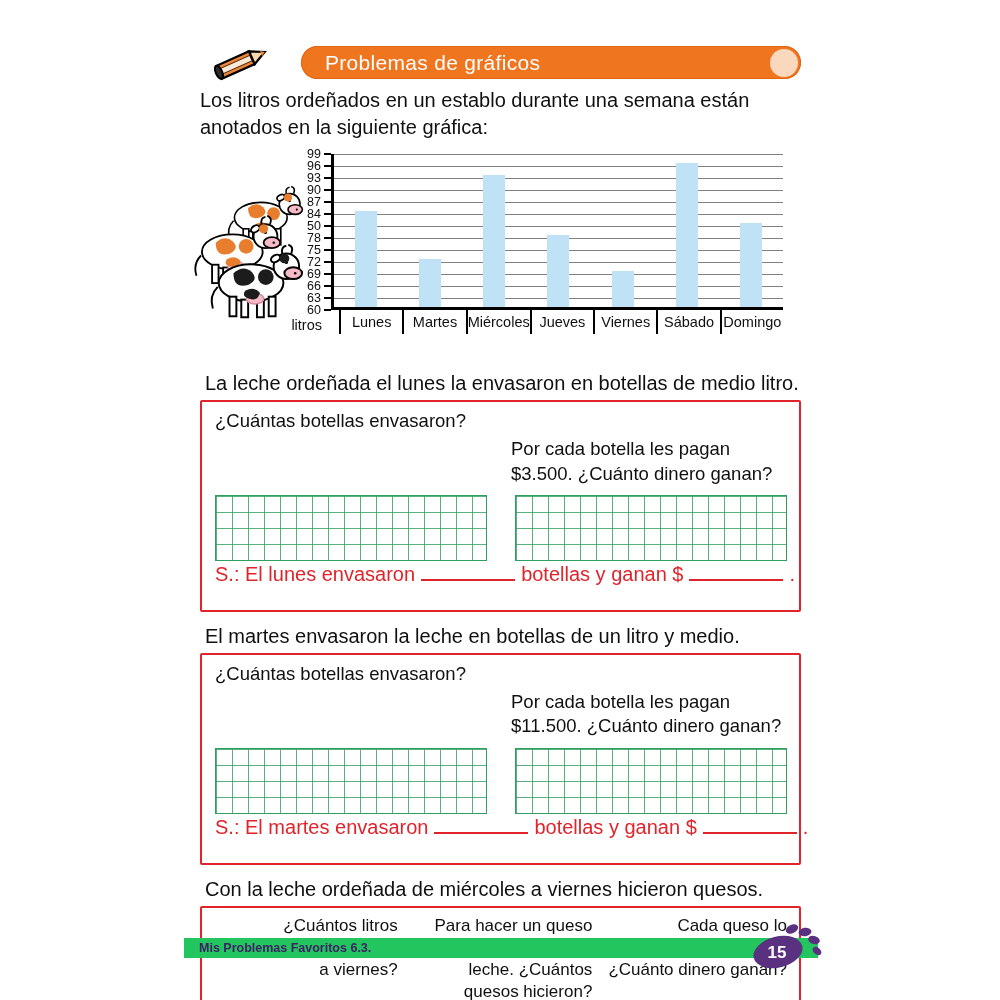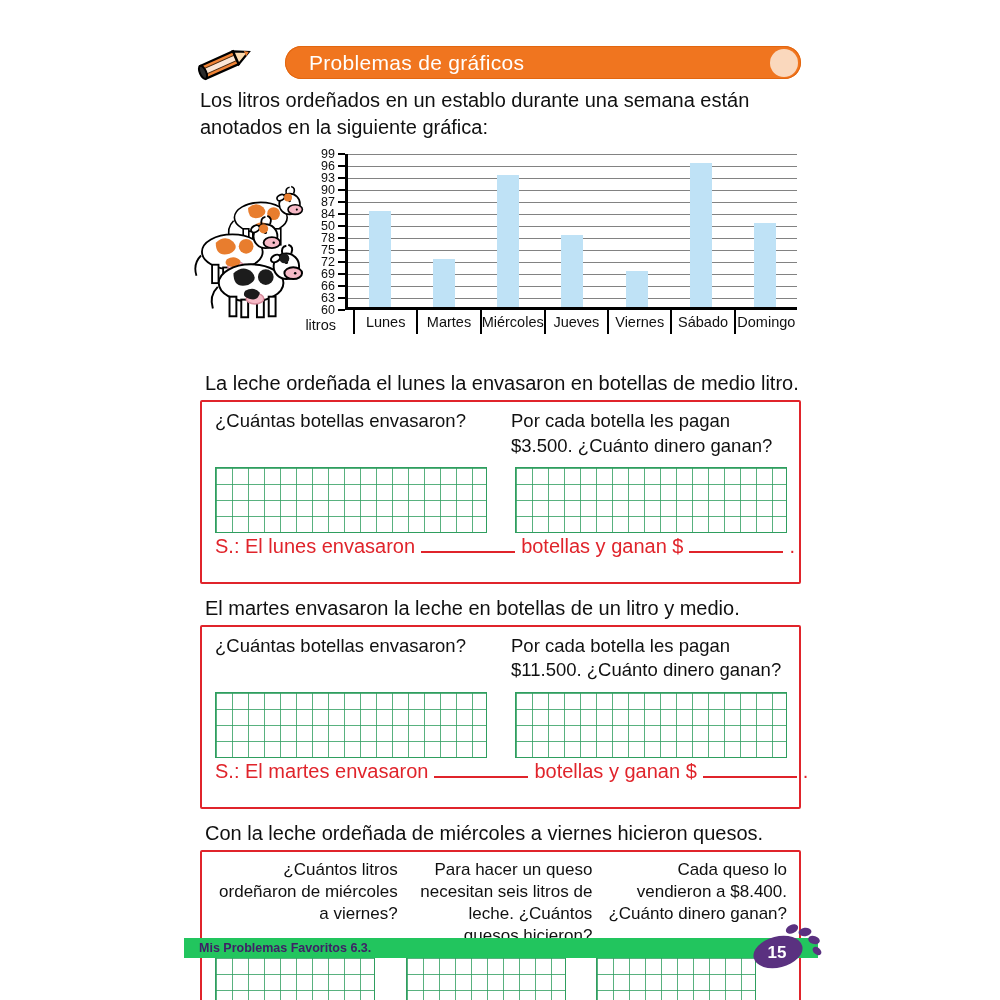--- a/index.html
+++ b/index.html
@@ -1,53 +1,53 @@
 <!DOCTYPE html>
 <html><head>
 <meta charset="utf-8">
 <style>
   * { box-sizing: border-box; margin: 0; padding: 0; }
   html,body { width:1000px; height:1000px; background:#fff; font-family:"Liberation Sans", sans-serif; color:#101010; }
   .page { position:relative; width:1000px; height:1000px; overflow:hidden; background:#fff; }
   .content { position:absolute; left:200px; top:46px; width:601px; }
 
   
-  .header-wrap { position:relative; margin-left:46px;padding-left:39px; }
+  .header-wrap { position:relative; margin-left:62px;padding-left:39px; }
   .header-bar { position:relative; height:33px; background:#f0751f; border-radius:17px; display:flex; align-items:center; box-shadow:0 0 0 1px #e2660f inset; }
   .header-title { color:#fff; font-size:21px; letter-spacing:.3px; padding-left:24px; }
   .header-dot { position:absolute; right:3px; top:2.5px; width:28px; height:28px; border-radius:50%; background:#fad8bd; }
   .pencil { position:absolute; left:-54px; top:-9px; }
 
   
   .intro { margin-top:8px; font-size:20px; line-height:1.33; }
 
   
   .chart-section { position:relative; margin-top:14px; height:205px; }
   .cows { position:absolute; left:-6px; top:30px; }
-  .chart { position:absolute; left:103px; top:0; display:flex; }
+  .chart { position:absolute; left:89px; top:0; display:flex; }
   .y-col { position:relative; width:42px; height:181px; }
   .yticks { position:absolute; top:-6px; right:0; }
   .ytick { height:12px; display:flex; align-items:center; justify-content:flex-end; font-size:12.5px; }
   .ytick .dash { width:7px; height:2px; background:#000; margin-left:3px; }
   .y-unit { position:absolute; bottom:2px; right:9px; font-size:14.5px; }
   .plot-col { width:452px; }
   .plot { height:156px; border-left:3px solid #000; border-bottom:3px solid #000;
           background-image:linear-gradient(to bottom, #828282 1px, transparent 1px);
           background-size:100% 12px; display:flex; align-items:flex-end; }
   .slot { flex:1; display:flex; justify-content:center; align-items:flex-end; height:100%; }
   .bar { width:22px; }
   .day-row { display:flex; height:24px;margin-left:8px; }
   .day { flex:1; border-left:2.5px solid #000; display:flex; align-items:center; justify-content:center; font-size:14.5px; }
 
   
   .prob-heading { font-size:20px; margin:13px 0 5px 5px; }
   .box { border:2.5px solid #e0242b; border-radius:2px; padding:7px 12px 24px 13px; }
   .two-col { display:flex; }
   .qc1 { width:296px; font-size:18.5px; line-height:1.32; }
-  .qc2 { flex:1; font-size:18.5px; line-height:1.32; }
+  .qc2 { flex:1; font-size:18.5px; line-height:1.32;margin-top:28px; }
   .grids-2 { display:flex; gap:28px; margin-top:9px; }
   .grids-2 .work-grid { width:272px; }
   .three-col { display:flex; gap:12px; }
   .three-col .qc { flex:1; font-size:17px; line-height:1.3;text-align:right; }
   .grids-3 { display:flex; margin-top:10px; }
   .grids-3 .gwrap { flex:1; }
   .grids-3 .work-grid { width:160px; }
   .work-grid { height:66px; border:1.5px solid #2f9e5f;
     background-image:linear-gradient(to right, #2f9e5fcc 1px, transparent 1px),
                      linear-gradient(to bottom, #2f9e5fcc 1px, transparent 1px);

